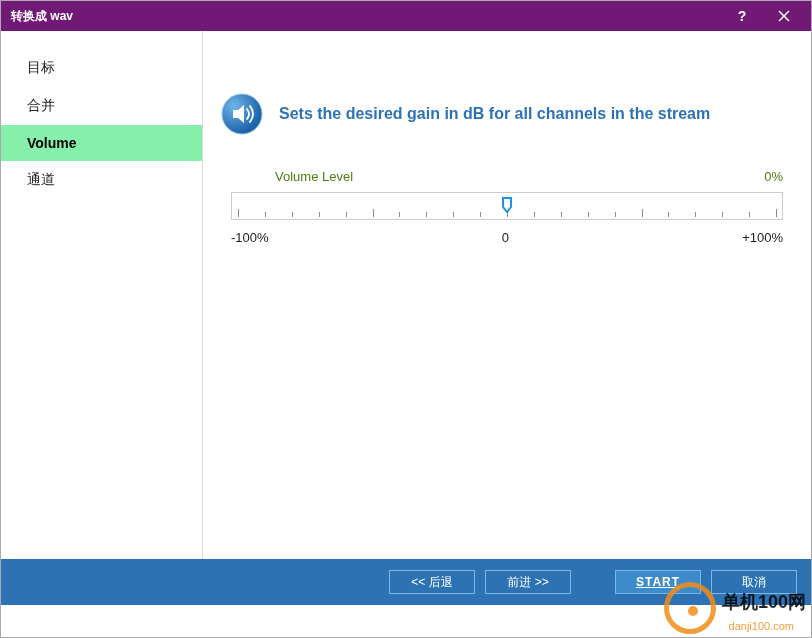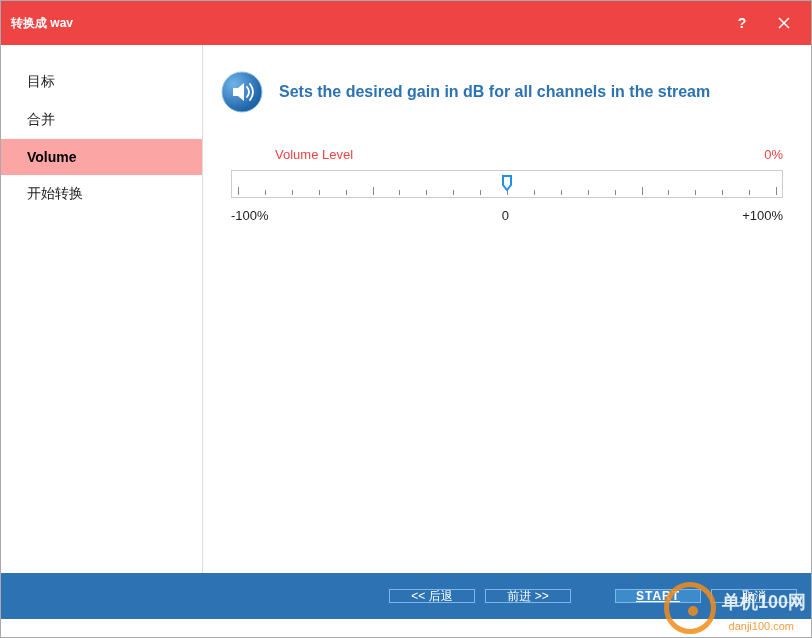--- a/index.html
+++ b/index.html
@@ -5,22 +5,22 @@
 * { margin: 0; padding: 0; box-sizing: border-box; }
 body {
   font-family: "Segoe UI", Tahoma, Arial, "Microsoft YaHei", sans-serif;
   background: #fff;
   width: 812px;
   height: 638px;
   overflow: hidden;
   border: 1px solid #aaa;
 }
 .titlebar {
-  height: 44px;
-  background: #ef4444;
+  height: 30px;
+  background: #701a75;
   color: #fff;
   display: flex;
   align-items: center;
   padding: 0 6px 0 10px;
   font-size: 12px;
 }
 .titlebar .title { flex: 1; font-weight: bold; }
 .titlebar .tbtn {
   width: 42px;
   height: 30px;
@@ -41,49 +41,50 @@
   border-right: 1px solid #ddd;
   padding-top: 18px;
 }
 .sidebar .item {
   padding: 10px 12px 10px 26px;
   font-size: 14px;
   color: #222;
   cursor: pointer;
 }
 .sidebar .item.selected {
-  background: #fca5a5;
+  background: #86efac;
   font-weight: bold;
   color: #000;
 }
 .content {
   flex: 1;
   padding: 26px 28px 10px 18px;
   position: relative;
+  margin-top: 36px;
 }
 .header {
   display: flex;
   align-items: center;
   gap: 16px;
   margin-bottom: 34px;
 }
 .header .icon {
   width: 42px; height: 42px;
   flex-shrink: 0;
 }
 .header .heading {
   font-size: 16px;
   font-weight: bold;
   color: #2D73B4;
 }
 .field-row {
   display: flex;
   justify-content: space-between;
   font-size: 13px;
-  color: #ef4444;
+  color: #4d7c0f;
   padding: 0 0 8px 54px;
 }
 .slider-wrap {
   padding: 0 0 0 10px;
 }
 .slider {
   position: relative;
   height: 28px;
   border: 1px solid #ccc;
   background: #fff;
@@ -126,21 +127,21 @@
   height: 46px;
   background: #2D73B4;
   display: flex;
   align-items: center;
   justify-content: flex-end;
   padding: 0 14px;
   gap: 10px;
 }
 .footer .btn {
   min-width: 86px;
-  height: 14px;
+  height: 24px;
   border: 1px solid #7DB7E8;
   background: #2D73B4;
   color: #fff;
   font-size: 12px;
   display: flex;
   align-items: center;
   justify-content: center;
   cursor: pointer;
   padding: 0 10px;
 }
@@ -168,21 +169,21 @@
 }
 .watermark .dot {
   width: 10px; height: 10px;
   background: #F28C1A;
   border-radius: 50%;
   position: absolute;
   right: 108px; bottom: 28px;
 }
 .watermark .txt1 {
   position:absolute; right:0; bottom:30px;
-  color:#ffffff; font-size:18px; font-weight:bold;
+  color:#000000; font-size:18px; font-weight:bold;
   white-space:nowrap;
 }
 .watermark .txt2 {
   position:absolute; right:12px; bottom:12px;
   color:#F28C1A; font-size:11px;
   white-space:nowrap;
 }
 </style>
 </head>
 <body>
@@ -196,21 +197,21 @@
       <line x1="11" y1="1" x2="1" y2="11" stroke="#fff" stroke-width="1.5"></line>
     </svg>
   </div>
 </div>
 
 <div class="main">
   <div class="sidebar" id="sidebar">
       <div class="item">目标</div>
       <div class="item">合并</div>
       <div class="item selected">Volume</div>
-      <div class="item">开始转换</div>
+      <div class="item">通道</div>
     </div>
 
   <div class="content">
     <div class="header">
       <div class="icon">
         <svg width="42" height="42" viewBox="0 0 42 42">
           <defs>
             <radialGradient id="g1" cx="30%" cy="30%" r="70%">
               <stop offset="0%" stop-color="#6FB4E8"></stop>
               <stop offset="100%" stop-color="#1E62A8"></stop>

